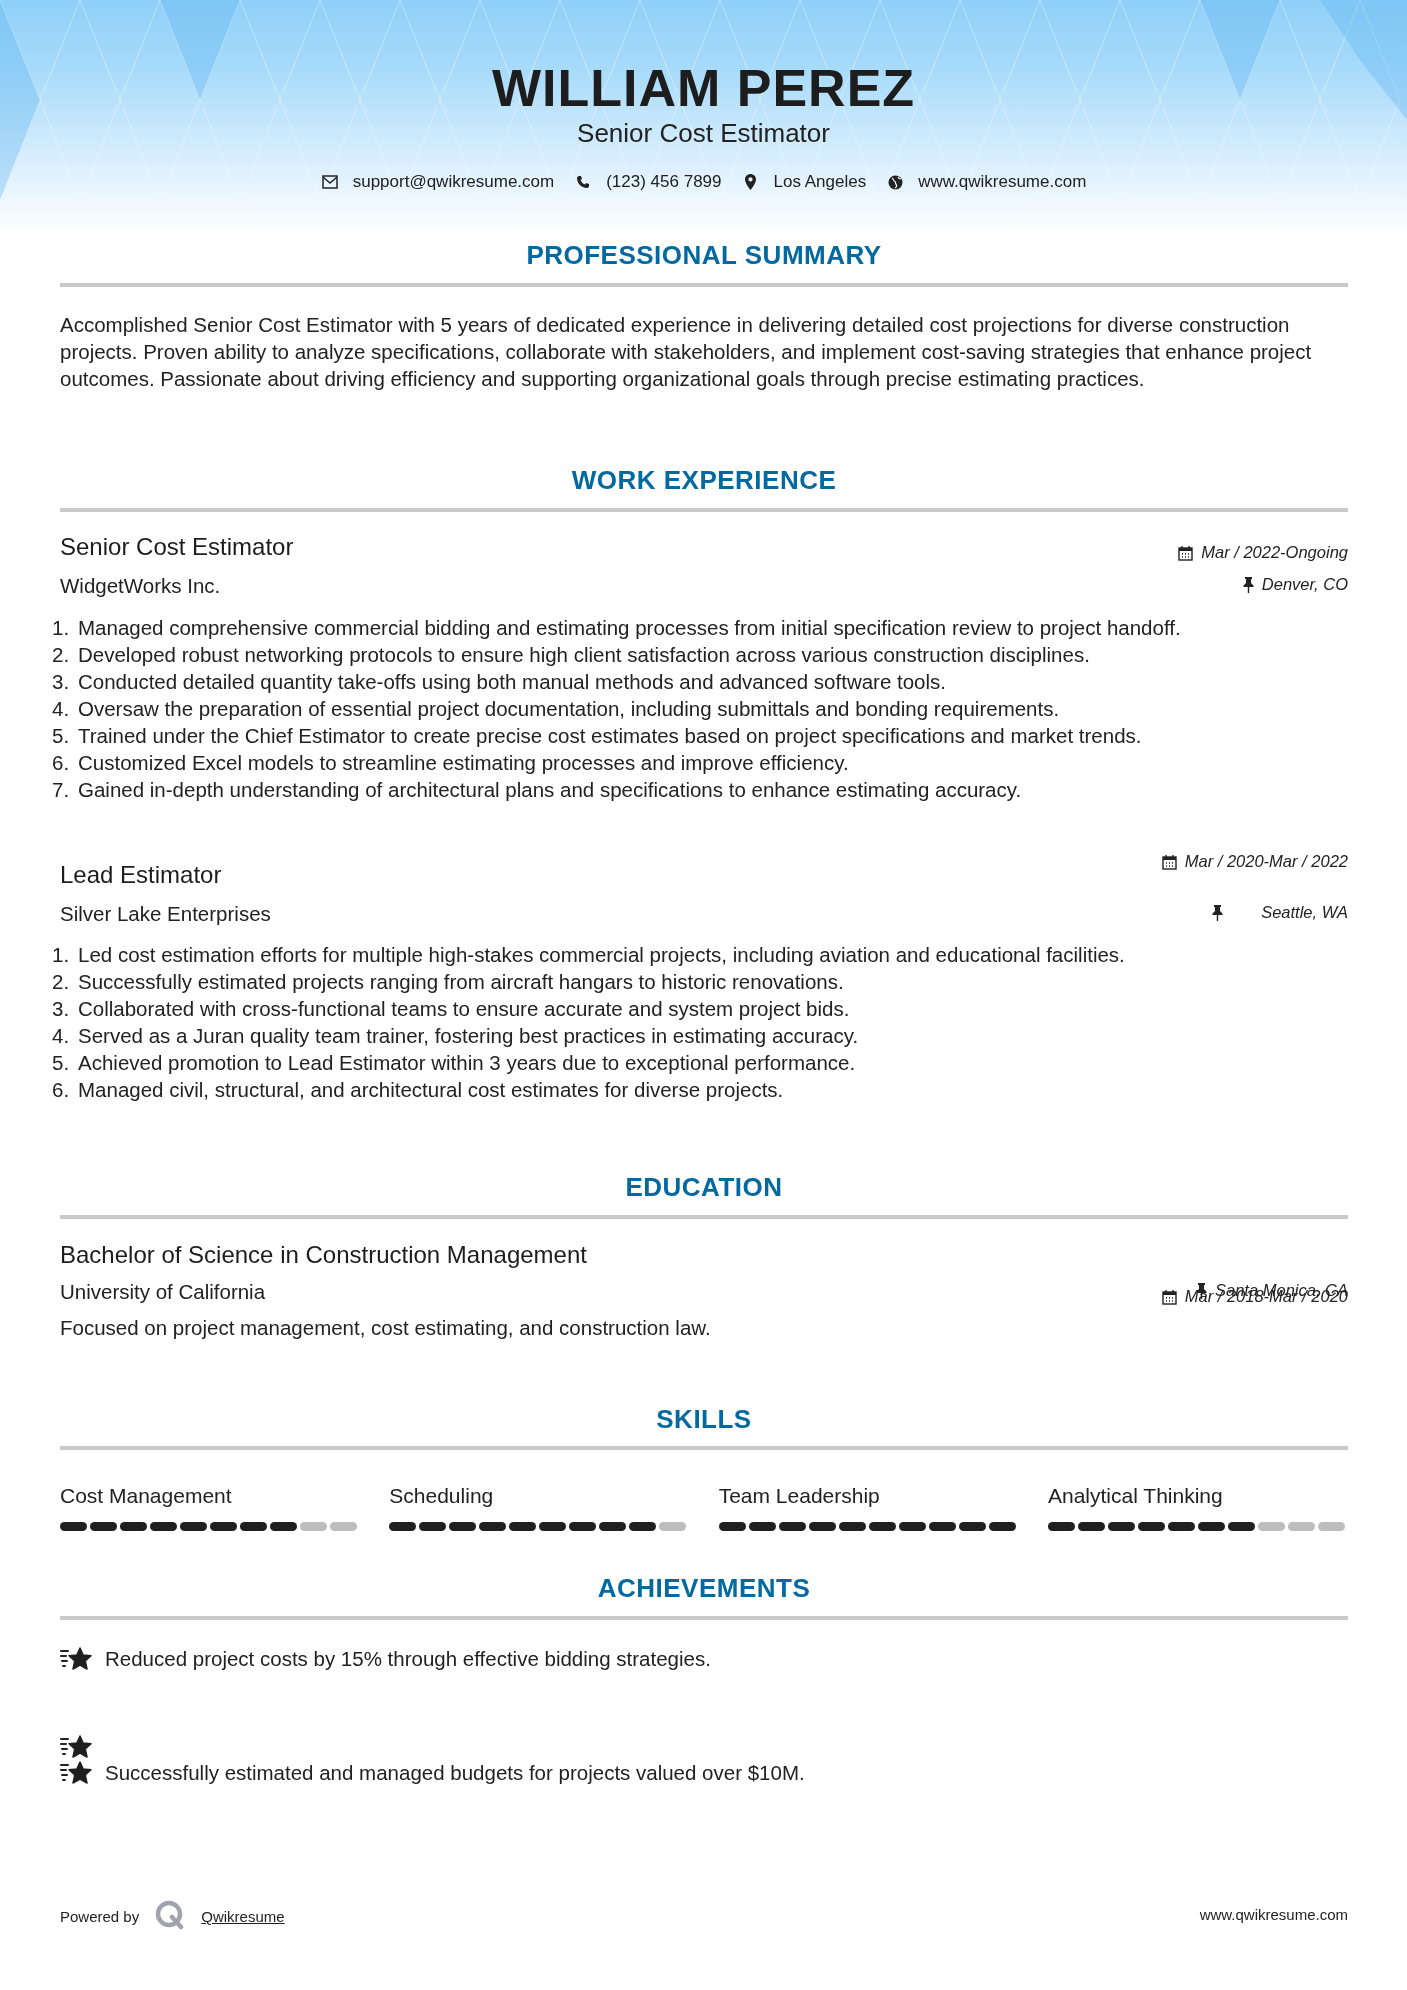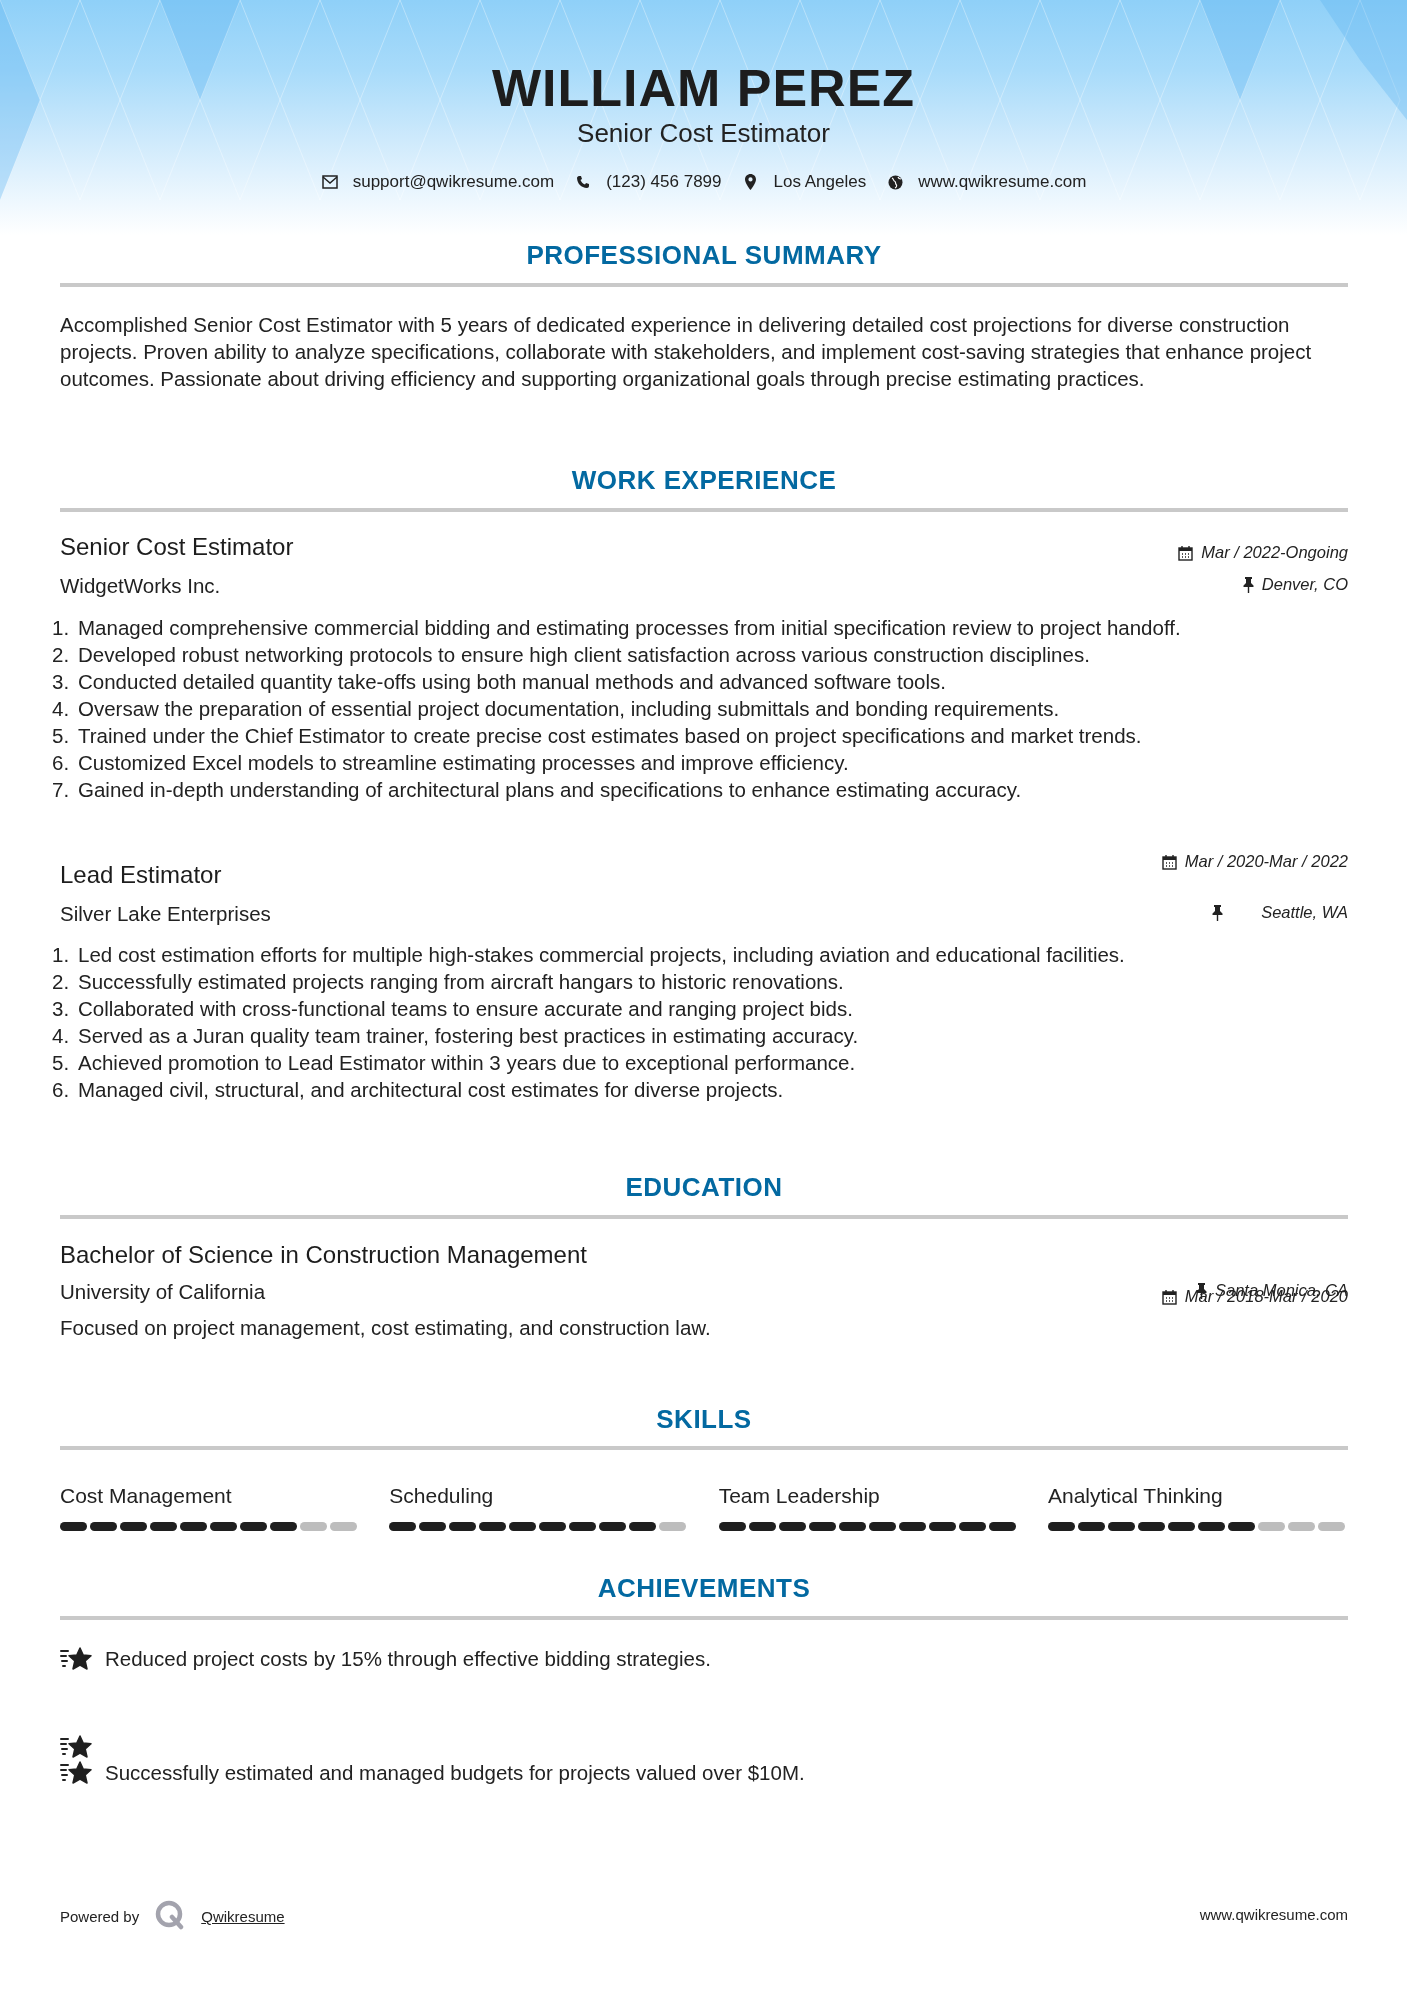--- a/index.html
+++ b/index.html
@@ -189,21 +189,21 @@
   <li>
       <span class="num">1.</span>
       <span class="txt">Led cost estimation efforts for multiple high-stakes commercial projects, including aviation and educational facilities.</span>
     </li>
   <li>
       <span class="num">2.</span>
       <span class="txt">Successfully estimated projects ranging from aircraft hangars to historic renovations.</span>
     </li>
   <li>
       <span class="num">3.</span>
-      <span class="txt">Collaborated with cross-functional teams to ensure accurate and ranging project bids.</span>
+      <span class="txt">Collaborated with cross-functional teams to ensure accurate and system project bids.</span>
     </li>
   <li>
       <span class="num">4.</span>
       <span class="txt">Served as a Juran quality team trainer, fostering best practices in estimating accuracy.</span>
     </li>
   <li>
       <span class="num">5.</span>
       <span class="txt">Achieved promotion to Lead Estimator within 3 years due to exceptional performance.</span>
     </li>
   <li>

